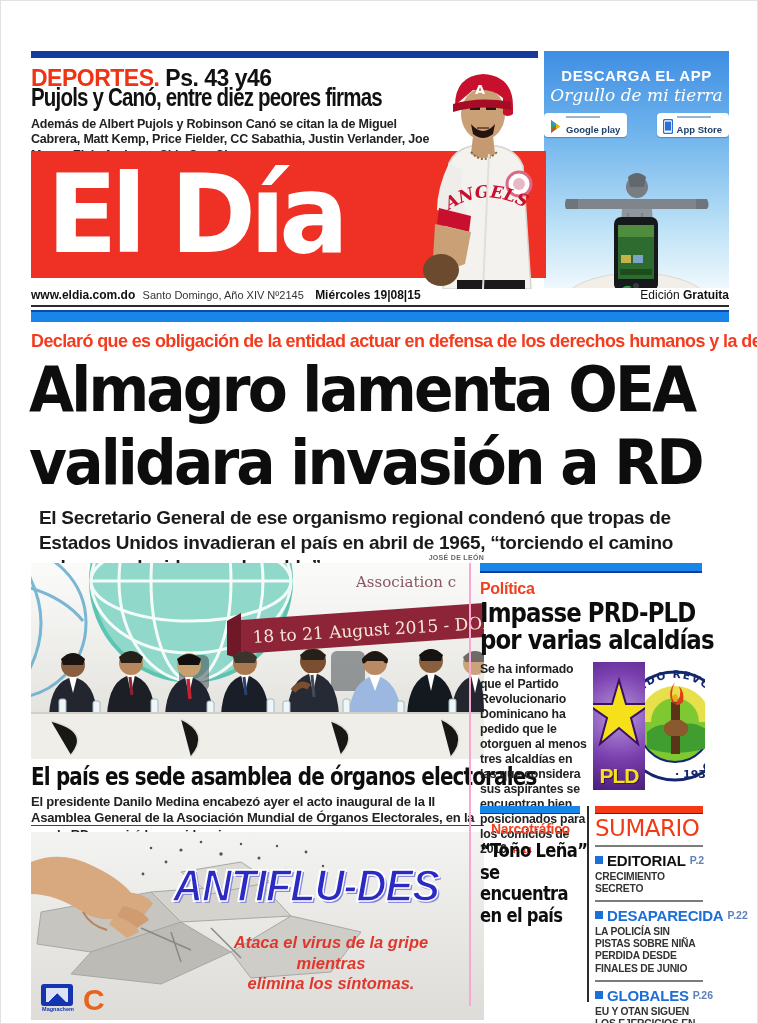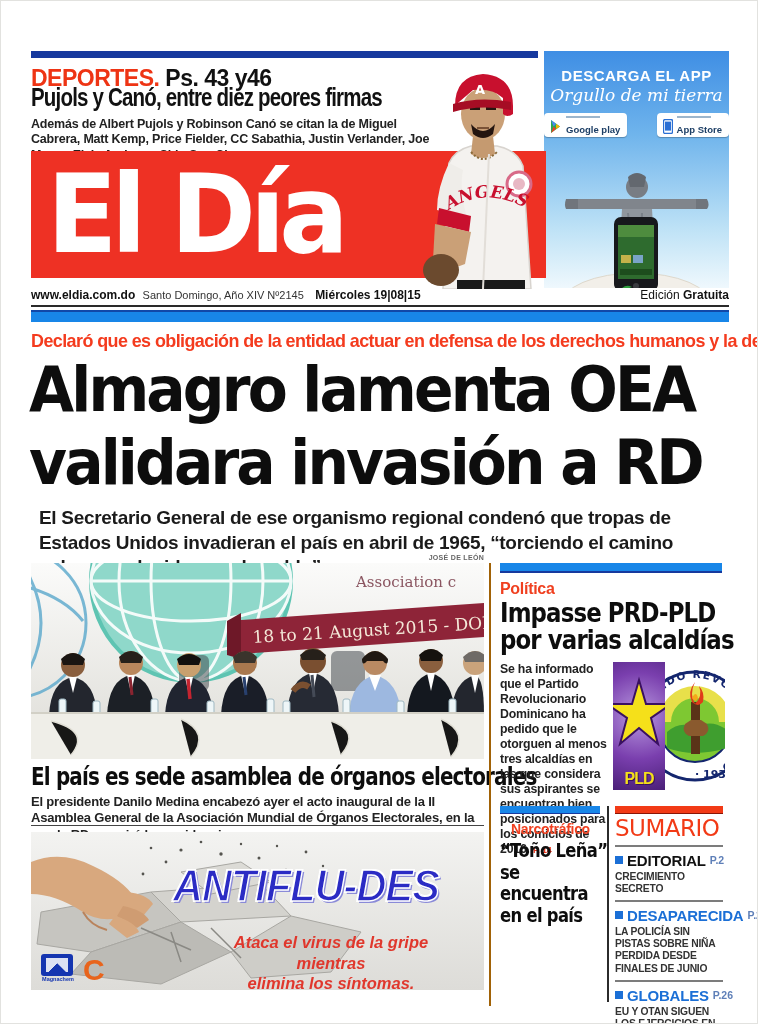--- a/index.html
+++ b/index.html
@@ -74,48 +74,48 @@
   .photo { left:30px; top:562px; width:453px; height:196px; overflow:hidden; background:#f0efec; }
   .story2-headline {
     left:30px; top:762px; width:560px; font-size:24px; font-weight:800; color:#0d0d0d;
     letter-spacing:-1px; white-space:nowrap; transform:scaleX(0.83); transform-origin:left top;
     font-family:"DejaVu Sans", sans-serif;
   }
   .story2-body { left:30px; top:793px; width:450px; font-size:13px; line-height:1.25; color:#222; font-weight:600; letter-spacing:-0.2px; }
   .rule-2 { left:30px; top:824px; width:453px; height:1px; background:#444; }
 
   
-  .ad { left:30px; top:831px; width:453px; height:158px; background:linear-gradient(180deg,#f3f3f1, #dddcd8); overflow:hidden; }
+  .ad { left:30px; top:831px; width:453px; height:188px; background:linear-gradient(180deg,#f3f3f1, #dddcd8); overflow:hidden; }
   .ad-art { position:absolute; left:0; top:0; }
   .ad-product {
     position:absolute; left:142px; top:28px; font-size:45px; font-weight:800; font-style:italic;
     color:#2B2BC4; letter-spacing:-1px; white-space:nowrap; transform:scaleX(0.92); transform-origin:left top;
     -webkit-text-stroke:1.5px #ffffff;
     text-shadow:2px 2px 0 #8a8ad8, -1px -1px 0 #fff, 1px -1px 0 #fff, -1px 1px 0 #fff;
   }
   .ad-tagline { position:absolute; left:170px; top:100px; width:260px; text-align:center; color:#E0372C; font-size:16.5px; font-style:italic; font-weight:bold; line-height:1.25; }
   .ad-brands { position:absolute; left:10px; bottom:8px; display:flex; align-items:flex-end; gap:8px; }
   .brand-magnachem { width:34px; text-align:center; }
   .brand-magnachem .mark { width:32px; height:22px; background:#1535B0; border-radius:3px; position:relative; }
   .brand-magnachem .mark::after { content:""; position:absolute; left:5px; top:4px; width:22px; height:14px; background:linear-gradient(135deg,#fff 45%, transparent 46%), linear-gradient(45deg,transparent 55%, #fff 56%); opacity:.85; }
   .brand-magnachem .name { font-size:5.5px; color:#1535B0; font-weight:bold; }
   .brand-c { font-size:30px; font-weight:800; color:#E8641C; line-height:0.8; }
 
   
-  .rightcol { left:488px; top:562px; width:240px; height:443px; border-left:2px solid #a16207; padding-left:9px; }
+  .rightcol { left:468px; top:562px; width:240px; height:443px; border-left:2px solid #f9a8d4; padding-left:9px; }
   .rc { position:absolute; }
   .pol-bar { left:9px; top:0; width:222px; height:10px; background:#1886E8; border-bottom:2px solid #16399E; }
   .sec-label { font-size:16px; font-weight:800; color:#F04020; letter-spacing:-0.3px; }
   .pol-label { left:9px; top:17px; }
   .pol-headline { left:9px; top:37px; font-weight:800; color:#0d0d0d; font-family:"DejaVu Sans", sans-serif; transform:scaleX(0.88); transform-origin:left top; }
   .pol-headline .hl { display:block; font-size:26px; line-height:27px; letter-spacing:-1px; white-space:nowrap; }
   .pol-body { left:9px; top:99px; width:110px; font-size:12.3px; line-height:1.22; color:#222; font-weight:600; letter-spacing:-0.2px; }
   .pol-logos { left:122px; top:99px; width:112px; height:128px; display:flex; overflow:hidden; }
   .pld-box { width:52px; height:128px; background:radial-gradient(circle at 50% 42%, #b99ae0 0%, #7a3fae 55%, #4a1f78 100%); position:relative; flex:none; }
-  .pld-label { position:absolute; left:0; bottom:2px; width:100%; text-align:center; color:#F5E01A; font-weight:800; font-size:16px; letter-spacing:-1px; text-shadow:1px 1px 0 #3a1060; }
+  .pld-label { position:absolute; left:0; bottom:2px; width:100%; text-align:center; color:#F5E01A; font-weight:800; font-size:21px; letter-spacing:-1px; text-shadow:1px 1px 0 #3a1060; }
   .prd-box { width:62px; height:128px; flex:none; position:relative; }
 
   .sub-bar-blue { left:9px; top:243px; width:100px; height:8px; background:#1886E8; border-bottom:1.5px solid #16399E; }
   .sub-bar-red  { left:124px; top:243px; width:108px; height:8px; background:#F23A16; border-bottom:1.5px solid #8a1505; }
   .narco-label { left:9px; top:258px; font-size:14px;margin-left:11px; }
   .narco-headline { left:9px; top:277px; width:130px; font-size:19.5px; line-height:21.5px; font-weight:800; color:#0d0d0d; letter-spacing:-0.8px; transform:scaleX(0.84); transform-origin:left top; font-family:"DejaVu Sans", sans-serif; }
   .narco-body { left:9px; top:350px; width:104px; font-size:12.2px; line-height:1.22; color:#222; font-weight:600; letter-spacing:-0.2px; }
   .subcol-divider { left:116px; top:243px; width:1.5px; height:196px; background:#2b2b2b; }
 
   .sumario { left:124px; top:254px; width:108px; }

